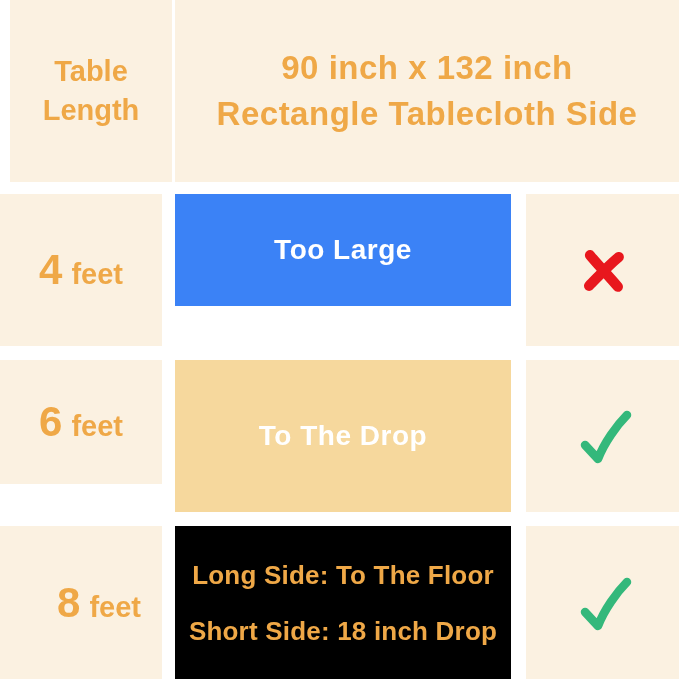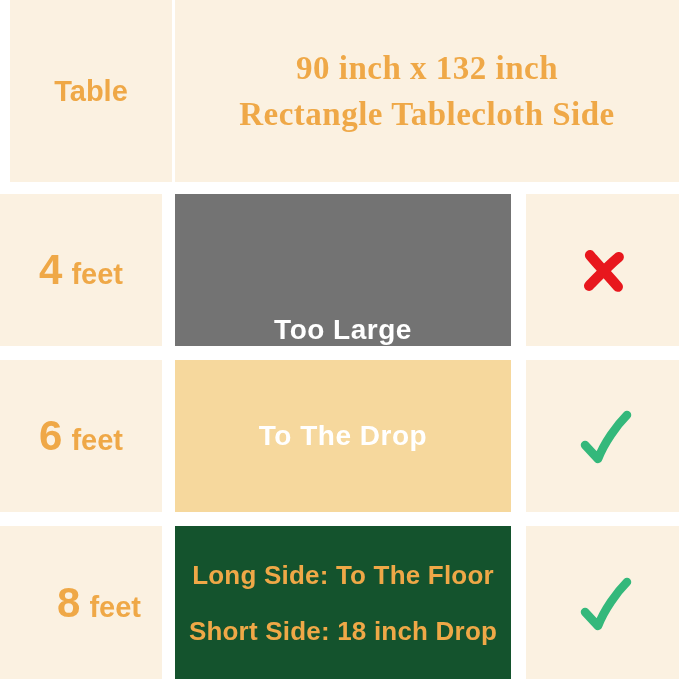--- a/index.html
+++ b/index.html
@@ -19,29 +19,29 @@
     background: #FBF1E1;
     display: flex;
     align-items: center;
     justify-content: center;
     text-align: center;
     box-sizing: border-box;
   }
   
   
   #c-header-left  { left:10px;   top:0;   width:162px; height:182px; }
-  #c-header-main  { left:175px;top:0;  width:504px; height:182px;font-family:Liberation Serif, serif; }
+  #c-header-main  { left:175px;top:0;  width:504px; height:182px; }
   #c-r1-left  { left:0;    top:194px; width:162px; height:152px; }
-  #c-r1-mid   { left:175px; top:194px; width:336px; height:152px; background:#737373;align-items:flex-end; }
+  #c-r1-mid   { left:175px; top:194px; width:336px; height:112px; background:#3b82f6; }
   #c-r1-right { left:526px; top:194px; width:153px; height:152px; }
-  #c-r2-left  { left:0;    top:360px; width:162px; height:152px; }
+  #c-r2-left  { left:0;    top:360px; width:162px; height:124px; }
   #c-r2-mid   { left:175px; top:360px; width:336px; height:152px; background:#F6D89D; }
   #c-r2-right { left:526px; top:360px; width:153px; height:152px; }
   #c-r3-left  { left:0;    top:526px; width:162px; height:153px;padding-left:36px; }
-  #c-r3-mid   { left:175px; top:526px; width:336px; height:153px; background:#14532d; }
+  #c-r3-mid   { left:175px; top:526px; width:336px; height:153px; background:#000000; }
   #c-r3-right { left:526px; top:526px; width:153px; height:153px; }
 
   .orange-text { color: #EFA847; font-weight: bold; }
   .hdr-left { font-size: 29px; line-height: 39px; }
   .hdr-title { font-size: 33px; line-height: 46px; letter-spacing: 0.5px; }
   .length-label { color:#EFA847; font-weight:bold; white-space:nowrap; }
   .length-num { font-size: 42px; }
   .length-unit { font-size: 29px; margin-left: 9px; text-align: center; }
   .fit-label {
     color: #FFFFFF; font-weight: bold; font-size: 28px;
@@ -51,20 +51,21 @@
   .mark-icon { display:block; }
 </style>
 </head>
 <body>
 
 <div class="canvas">
 
   <div class="cell" id="c-header-left">
     <div class="orange-text hdr-left">
       <div>Table</div>
+      <div>Length</div>
     </div>
   </div>
   <div class="cell" id="c-header-main">
     <div class="orange-text hdr-title">
       <div>90 inch x 132 inch</div>
       <div>Rectangle Tablecloth Side</div>
     </div>
   </div>
 
   <div class="cell" id="c-r1-left">

